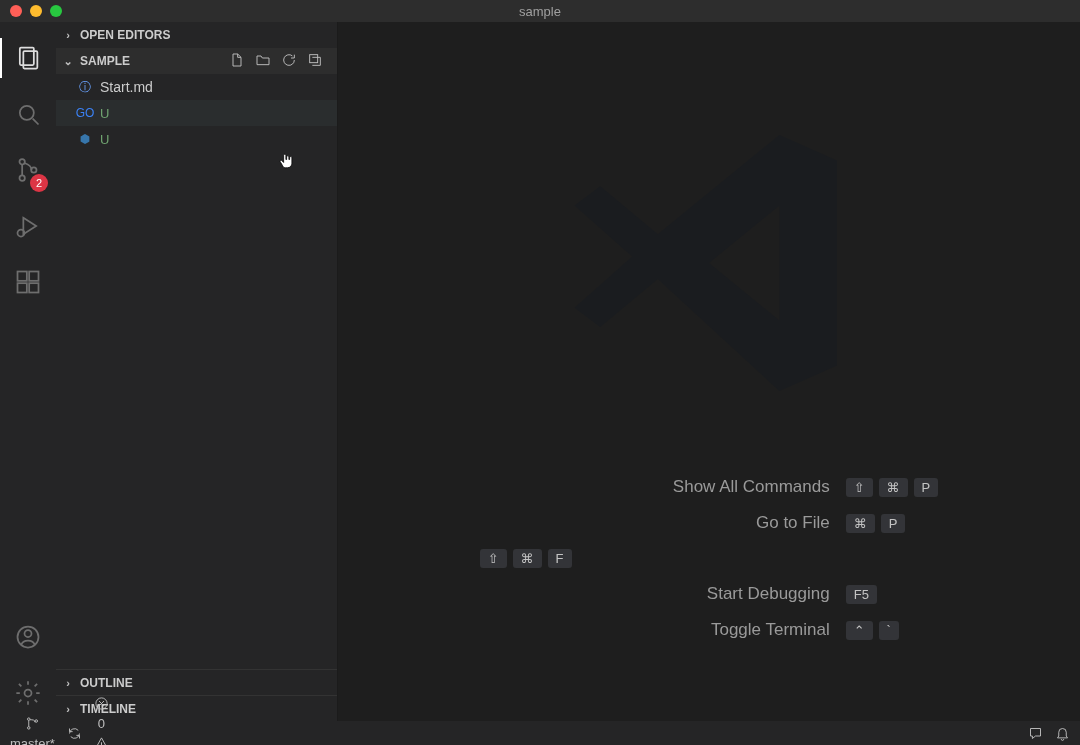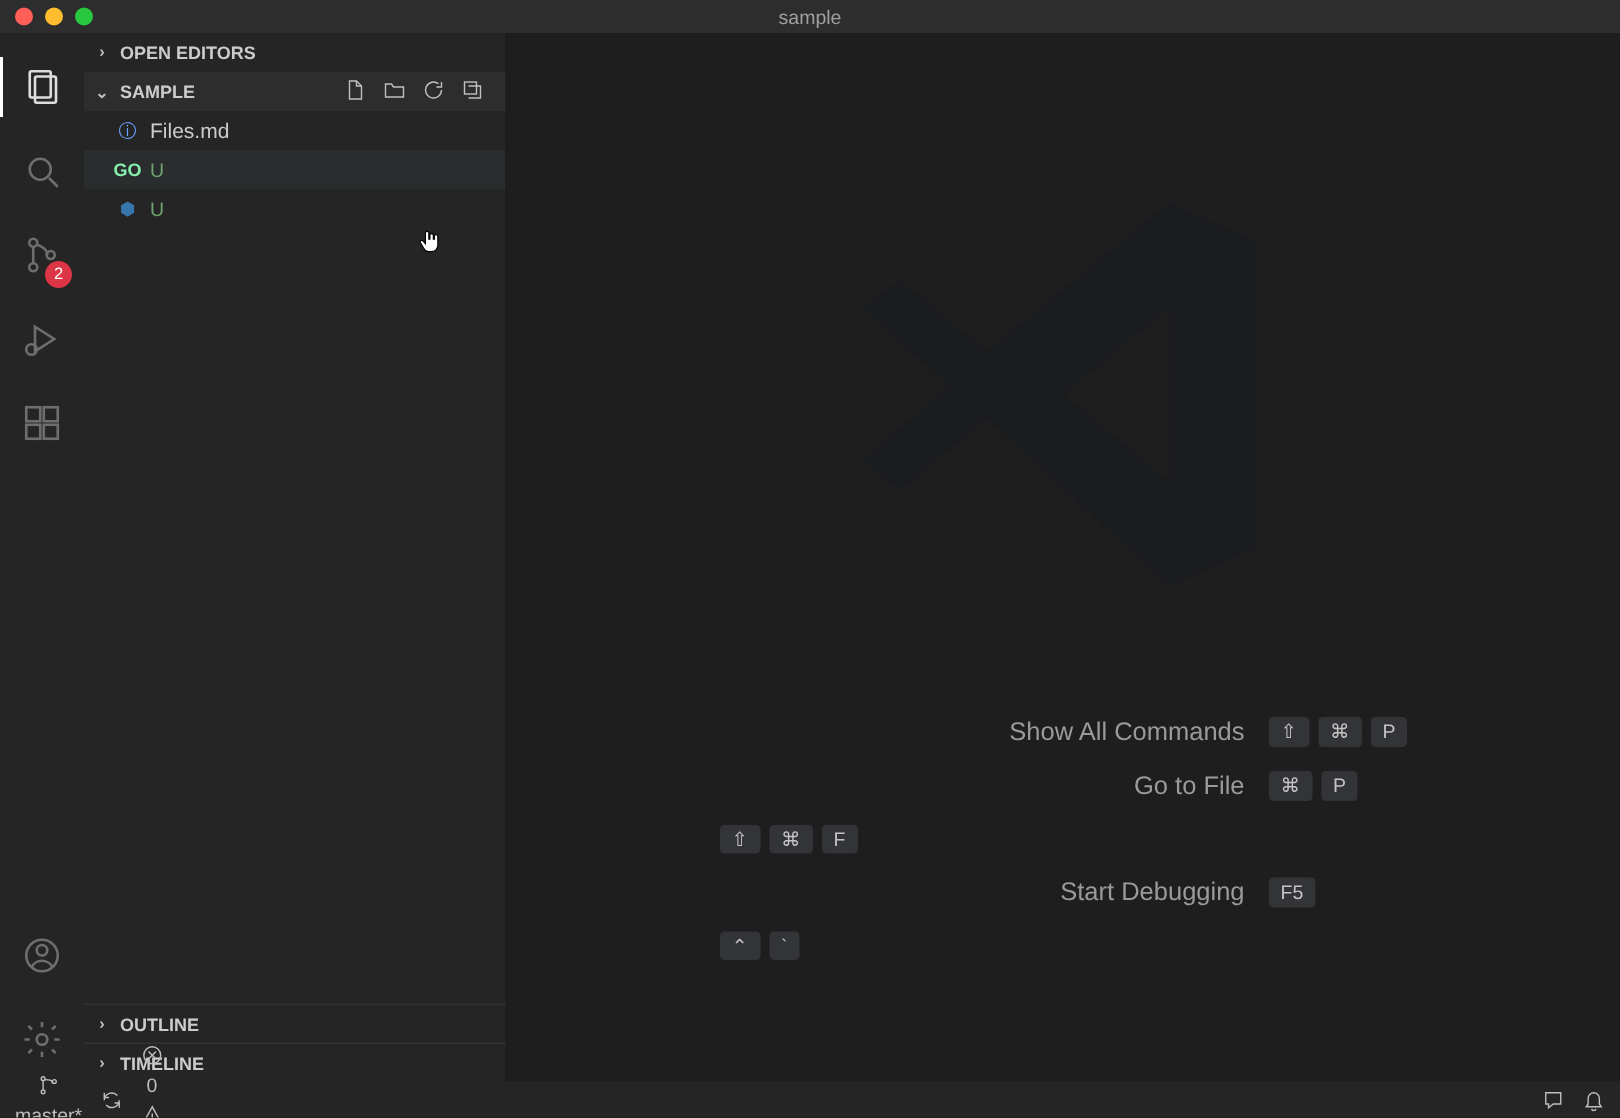--- a/index.html
+++ b/index.html
@@ -39,30 +39,30 @@
   .hdr-actions svg { width: 16px; height: 16px; stroke: currentColor; fill: none; stroke-width: 1.4; }
 
   .file-tree { flex: 1; overflow: auto; }
   .file-row { height: 26px; display: flex; align-items: center; padding-left: 20px; padding-right: 12px; font-size: 14px; color: #ccc; cursor: pointer; gap: 6px; }
   .file-row.selected { background: #2a2d2e; }
   .file-row .ficon { width: 18px; font-size: 12px; display: flex; justify-content: center; }
   .file-row .fname { flex: 1; }
   .file-row .fstatus { color: #6fa26f; font-size: 13px; }
   .file-row.git-u { color: #6fa26f; }
   .ico-md { color: #6aa3ff; }
-  .ico-go { color: #86efac; font-weight: bold; font-size: 10px; }
+  .ico-go { color: #3b82f6; font-weight: normal; font-size: 10px; }
   .ico-py { color: #3776ab; }
 
   .sidebar-bottom .section-header { border-top: 1px solid #333; }
 
   
   .editor-area { flex: 1; background: #1e1e1e; display: flex; flex-direction: column; align-items: center; justify-content: center; }
   .watermark { opacity: 0.55; margin-bottom: 50px; }
   .shortcut-list { display: flex; flex-direction: column; gap: 16px; }
-  .shortcut-row { display: flex; gap: 16px; font-size: 17px; }
+  .shortcut-row { display: flex; align-items: center; gap: 16px; font-size: 17px; }
   .shortcut-label { width: 350px; text-align: right; color: #9a9a9a; }
   .keys { display: flex; gap: 6px; }
   .kbd { background: #333438; color: #c3c3c3; border-radius: 3px; padding: 2px 8px; font-size: 13px; min-width: 14px; text-align: center; font-family: inherit; }
 
   
   .statusbar { height: 24px; background: #252526; display: flex; align-items: center; padding: 0 10px; font-size: 13px; color: #bfbfbf; gap: 12px; }
   .statusbar .sb-item { display: flex; align-items: center; gap: 5px; cursor: pointer; flex-direction: column; }
   .statusbar .sb-spacer { flex: 1; }
   .statusbar svg { width: 15px; height: 15px; stroke: currentColor; fill: none; stroke-width: 1.5; }
 
@@ -159,21 +159,21 @@
         <span><svg viewBox="0 0 24 24">
               <rect x="4" y="4" width="12" height="12"></rect>
               <path d="M8 8h12v12H8"></path>
             </svg></span>
       </div>
     </div>
 
     <div class="file-tree">
       <div class="file-row">
         <span class="ficon ico-md">ⓘ</span>
-        <span class="fname">Files.md</span>
+        <span class="fname">Start.md</span>
         <span class="fstatus"></span>
       </div>
       <div class="file-row git-u selected">
         <span class="ficon ico-go">GO</span>
         <span class="fstatus">U</span>
       </div>
       <div class="file-row git-u">
         <span class="ficon ico-py">⬢</span>
         <span class="fstatus">U</span>
       </div>
@@ -220,20 +220,21 @@
           <span class="kbd">F</span>
         </div>
       </div>
       <div class="shortcut-row">
         <div class="shortcut-label">Start Debugging</div>
         <div class="keys">
           <span class="kbd">F5</span>
         </div>
       </div>
       <div class="shortcut-row">
+        <div class="shortcut-label">Toggle Terminal</div>
         <div class="keys">
           <span class="kbd">⌃</span>
           <span class="kbd">`</span>
         </div>
       </div>
     </div>
   </div>
 </div>
 
 <div class="cursor-icon">

